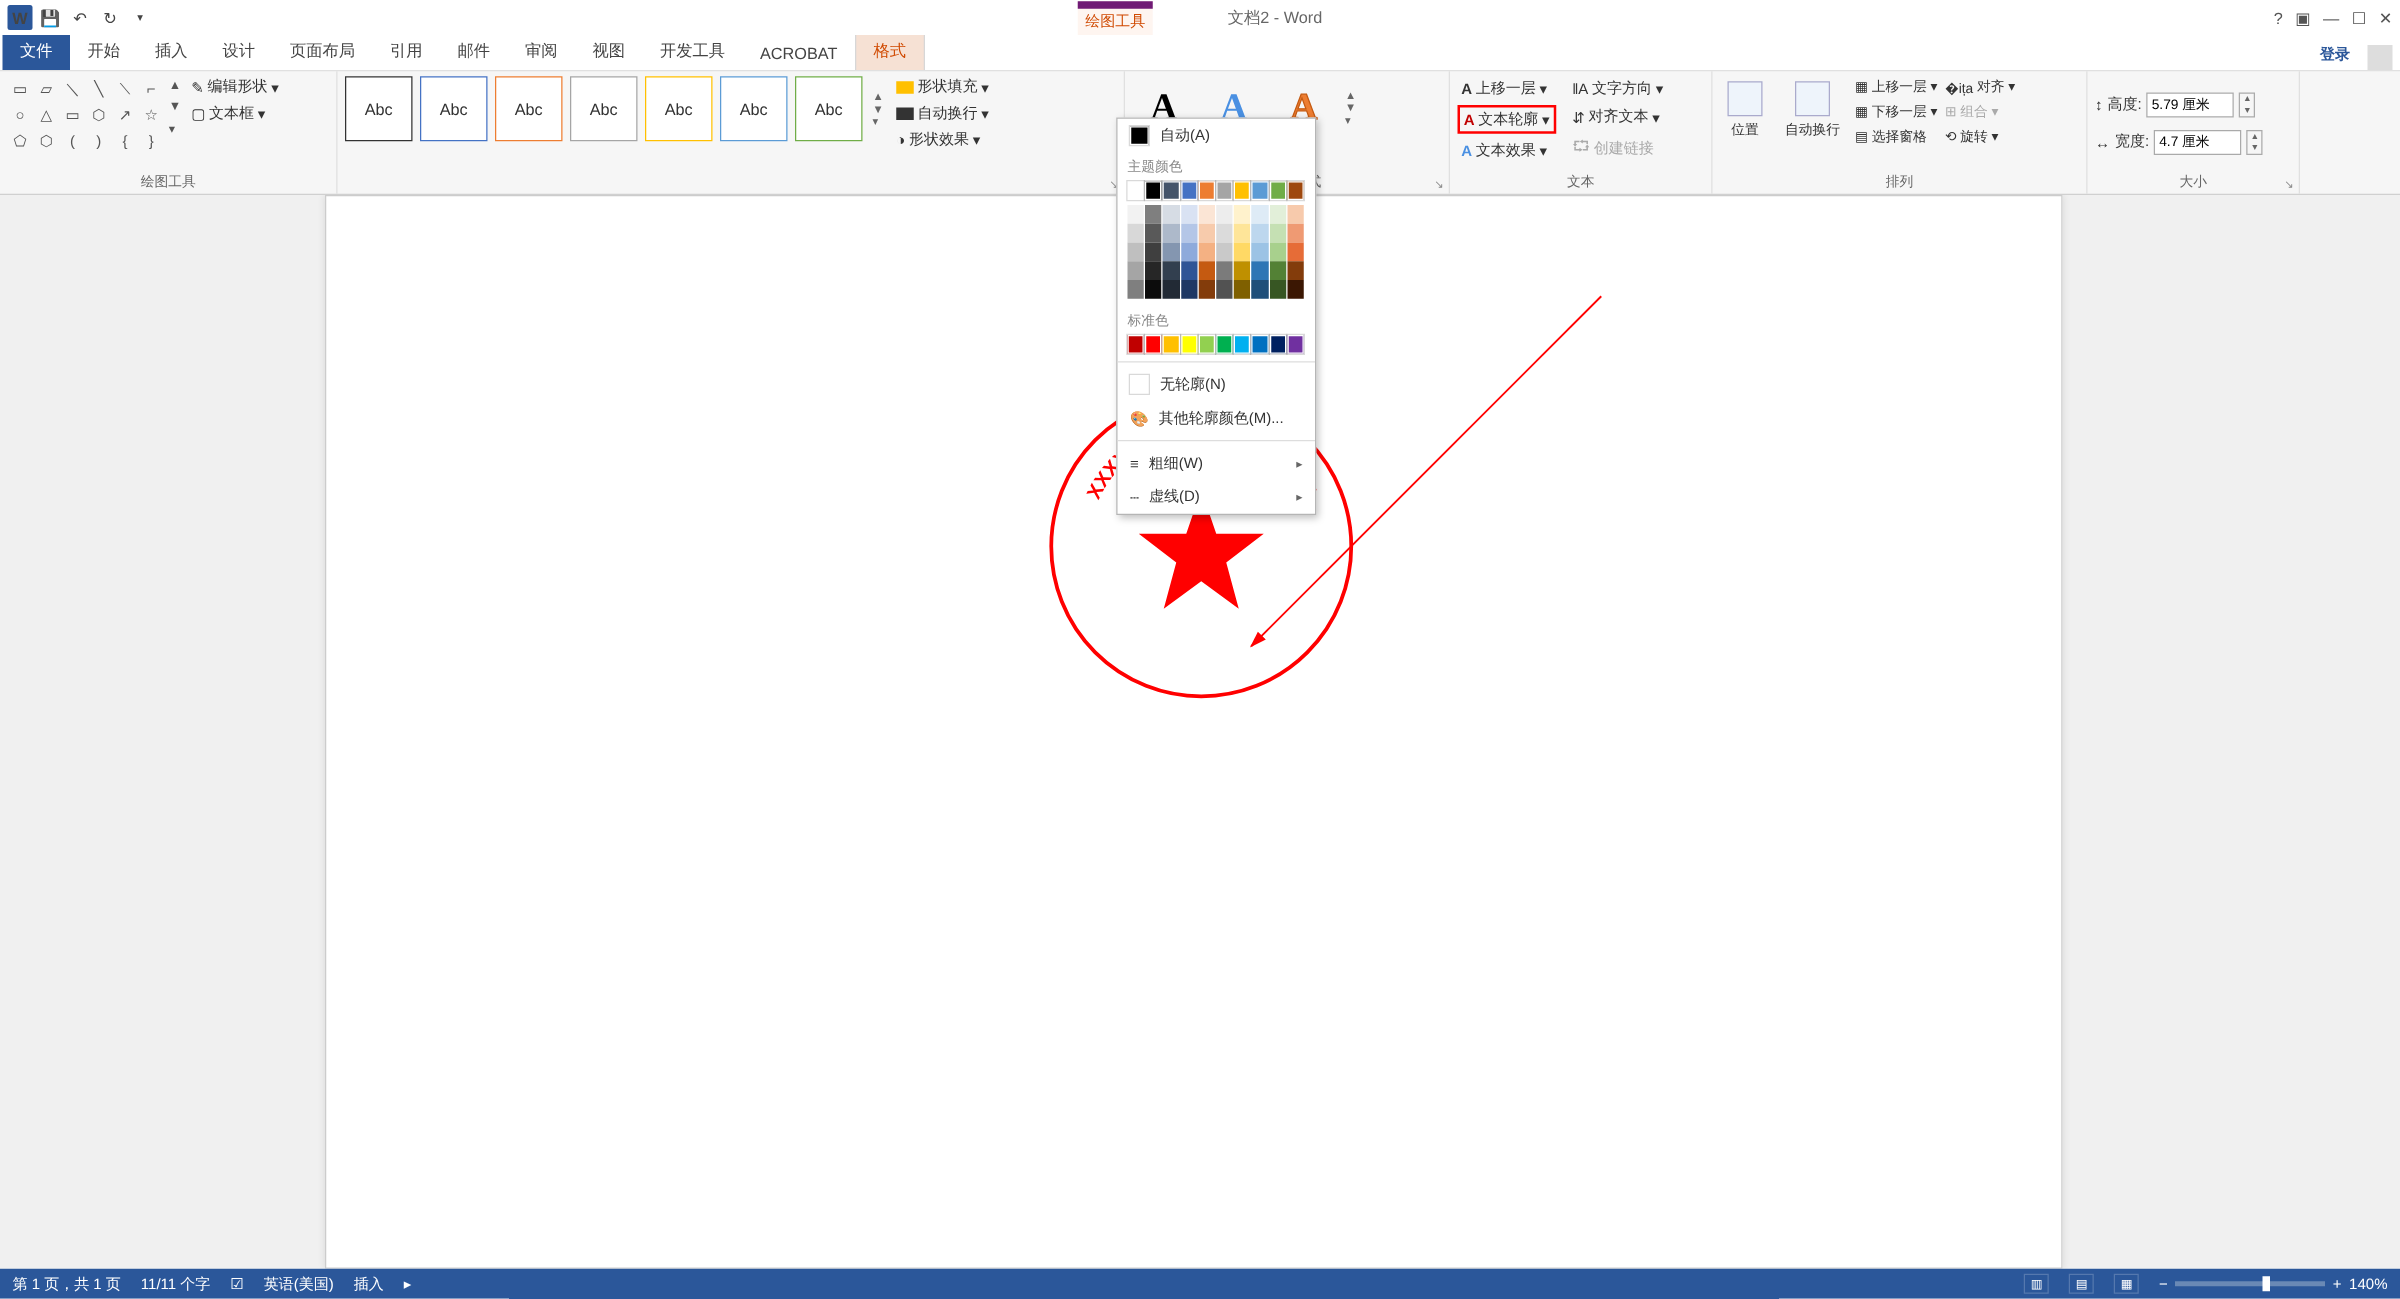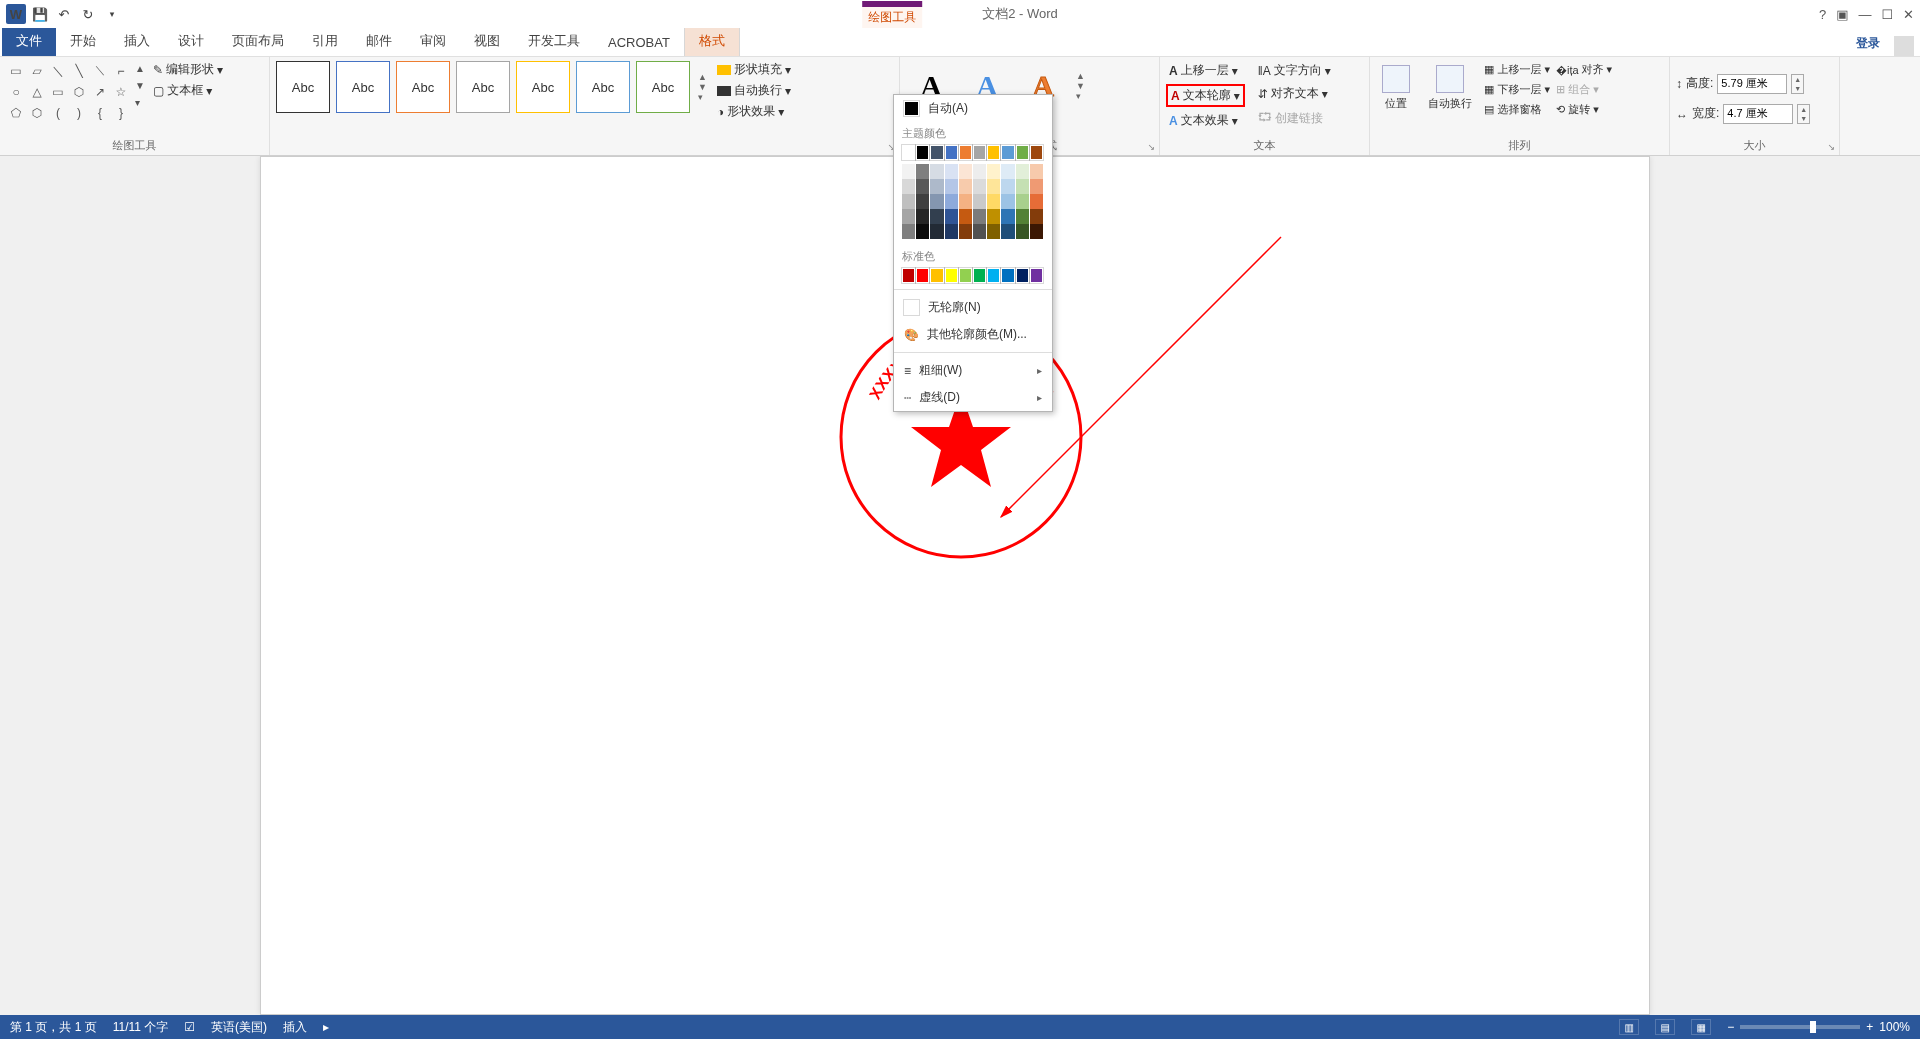--- a/index.html
+++ b/index.html
@@ -424,15 +424,15 @@
   <div class="spacer"></div>
   <div class="viewbtn">▥</div>
   <div class="viewbtn">▤</div>
   <div class="viewbtn">▦</div>
   <div class="zoom">
     <span>−</span>
     <div class="zoom-track">
         <div class="zoom-thumb"></div>
       </div>
     <span>+</span>
-    <span>100%</span>
+    <span>140%</span>
   </div>
 </div>
 
 </body></html>

